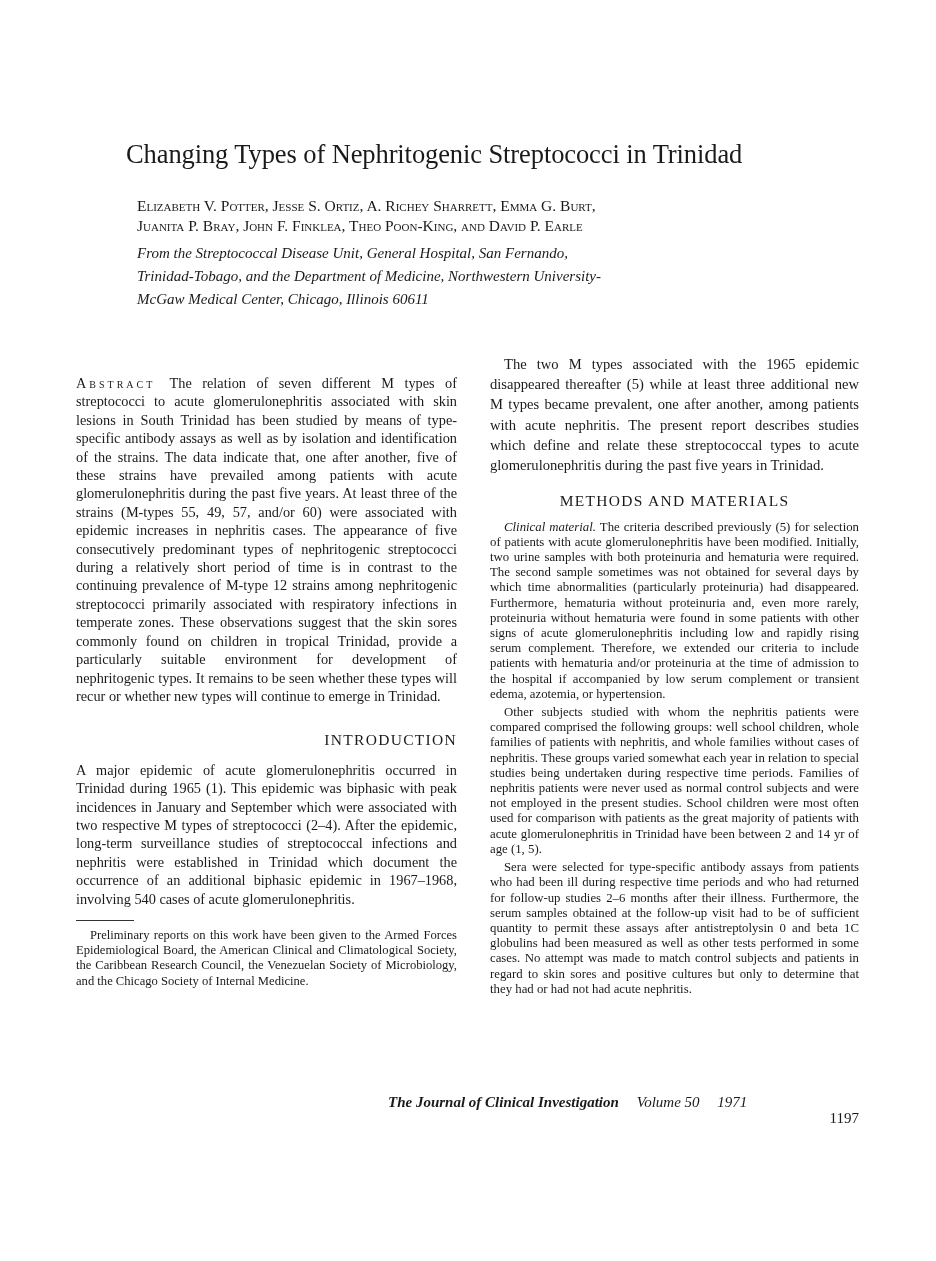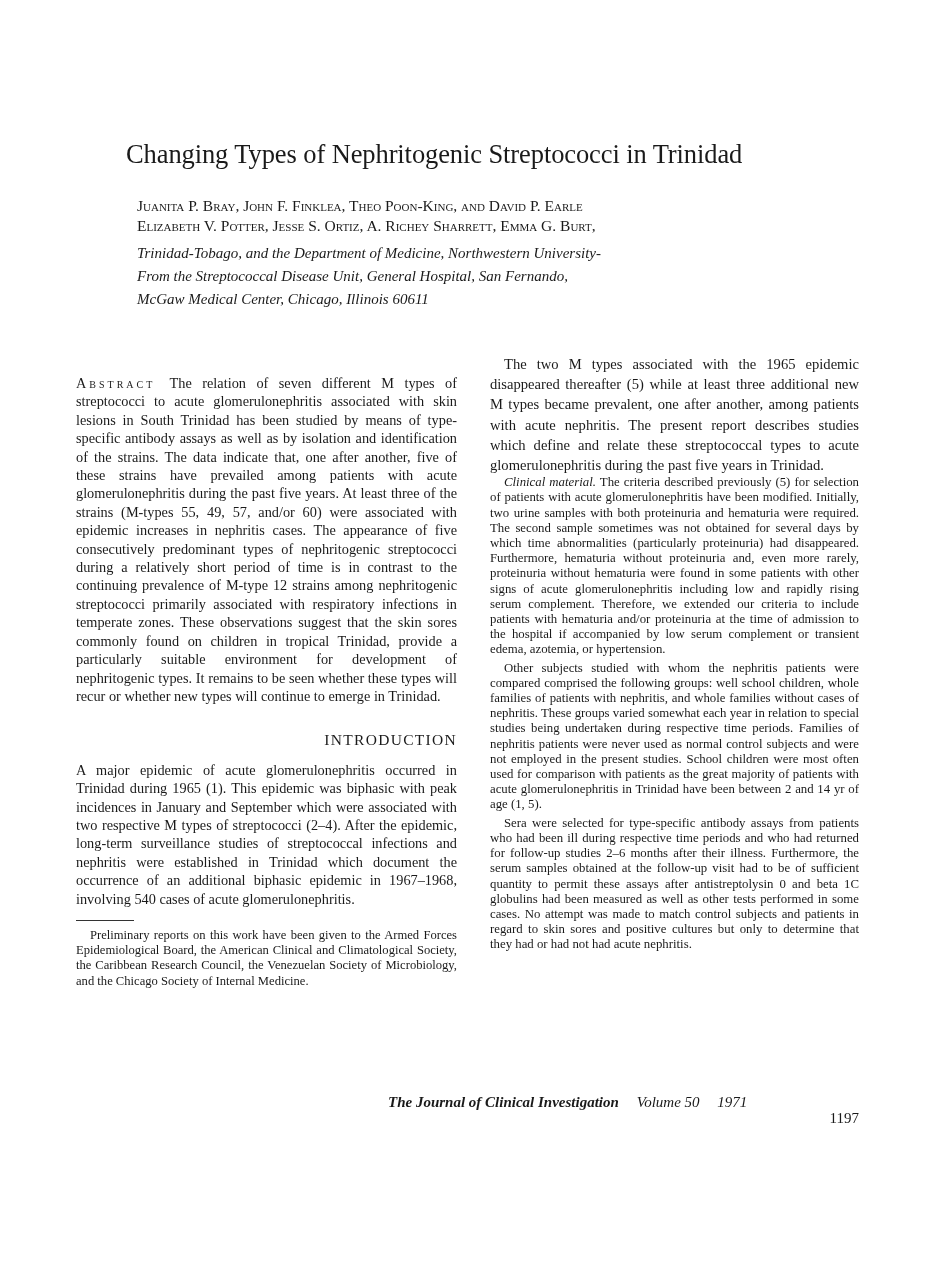--- a/index.html
+++ b/index.html
@@ -41,46 +41,47 @@
   .footer .vol { font-style: italic; margin-left: 14px; }
   .footer .year { font-style: italic; margin-left: 14px; }
   .footer .page { position: absolute; right: 0; top: 16px; }
 </style>
 </head>
 <body>
 
 <div class="title">Changing Types of Nephritogenic Streptococci in Trinidad</div>
 
 <div class="authors">
+  <div>Elizabeth V. Potter, Jesse S. Ortiz, A. Richey Sharrett, Emma G. Burt,</div>
   <div>Juanita P. Bray, John F. Finklea, Theo Poon-King, and David P. Earle</div>
-  <div>Elizabeth V. Potter, Jesse S. Ortiz, A. Richey Sharrett, Emma G. Burt,</div>
 </div>
 
 <div class="affiliation">
+  <div>From the Streptococcal Disease Unit, General Hospital, San Fernando,</div>
   <div>Trinidad-Tobago, and the Department of Medicine, Northwestern University-</div>
-  <div>From the Streptococcal Disease Unit, General Hospital, San Fernando,</div>
   <div>McGaw Medical Center, Chicago, Illinois 60611</div>
 </div>
 
 <div class="col col-left">
   <p>
     <span class="abstract-label">Abstract</span>
     <span>The relation of seven different M types of streptococci to acute glomerulonephritis associated with skin lesions in South Trinidad has been studied by means of type-specific antibody assays as well as by isolation and identification of the strains. The data indicate that, one after another, five of these strains have prevailed among patients with acute glomerulonephritis during the past five years. At least three of the strains (M-types 55, 49, 57, and/or 60) were associated with epidemic increases in nephritis cases. The appearance of five consecutively predominant types of nephritogenic streptococci during a relatively short period of time is in contrast to the continuing prevalence of M-type 12 strains among nephritogenic streptococci primarily associated with respiratory infections in temperate zones. These observations suggest that the skin sores commonly found on children in tropical Trinidad, provide a particularly suitable environment for development of nephritogenic types. It remains to be seen whether these types will recur or whether new types will continue to emerge in Trinidad.</span>
   </p>
 
   <div class="section-head" style="margin-top:26px;text-align:right;">INTRODUCTION</div>
   <p>A major epidemic of acute glomerulonephritis occurred in Trinidad during 1965 (1). This epidemic was biphasic with peak incidences in January and September which were associated with two respective M types of streptococci (2–4). After the epidemic, long-term surveillance studies of streptococcal infections and nephritis were established in Trinidad which document the occurrence of an additional biphasic epidemic in 1967–1968, involving 540 cases of acute glomerulonephritis.</p>
 
   <div class="foot-rule"></div>
   <p class="small indent">Preliminary reports on this work have been given to the Armed Forces Epidemiological Board, the American Clinical and Climatological Society, the Caribbean Research Council, the Venezuelan Society of Microbiology, and the Chicago Society of Internal Medicine.</p>
 </div>
 
 <div class="col col-right">
   <p class="indent" style="font-size:14.6px;line-height:20.2px;">The two M types associated with the 1965 epidemic disappeared thereafter (5) while at least three additional new M types became prevalent, one after another, among patients with acute nephritis. The present report describes studies which define and relate these streptococcal types to acute glomerulonephritis during the past five years in Trinidad.</p>
 
+  <div class="section-head" style="margin-top:17px;margin-bottom:9px;">METHODS AND MATERIALS</div>
 
   <p class="indent small-p">
     <span class="sub-head">Clinical material.</span>
     <span>The criteria described previously (5) for selection of patients with acute glomerulonephritis have been modified. Initially, two urine samples with both proteinuria and hematuria were required. The second sample sometimes was not obtained for several days by which time abnormalities (particularly proteinuria) had disappeared. Furthermore, hematuria without proteinuria and, even more rarely, proteinuria without hematuria were found in some patients with other signs of acute glomerulonephritis including low and rapidly rising serum complement. Therefore, we extended our criteria to include patients with hematuria and/or proteinuria at the time of admission to the hospital if accompanied by low serum complement or transient edema, azotemia, or hypertension.</span>
   </p>
   <p class="indent small-p" style="margin-top:3px;">Other subjects studied with whom the nephritis patients were compared comprised the following groups: well school children, whole families of patients with nephritis, and whole families without cases of nephritis. These groups varied somewhat each year in relation to special studies being undertaken during respective time periods. Families of nephritis patients were never used as normal control subjects and were not employed in the present studies. School children were most often used for comparison with patients as the great majority of patients with acute glomerulonephritis in Trinidad have been between 2 and 14 yr of age (1, 5).</p>
   <p class="indent small-p" style="margin-top:3px;">Sera were selected for type-specific antibody assays from patients who had been ill during respective time periods and who had returned for follow-up studies 2–6 months after their illness. Furthermore, the serum samples obtained at the follow-up visit had to be of sufficient quantity to permit these assays after antistreptolysin 0 and beta 1C globulins had been measured as well as other tests performed in some cases. No attempt was made to match control subjects and patients in regard to skin sores and positive cultures but only to determine that they had or had not had acute nephritis.</p>
 </div>
 
 <div class="footer">

